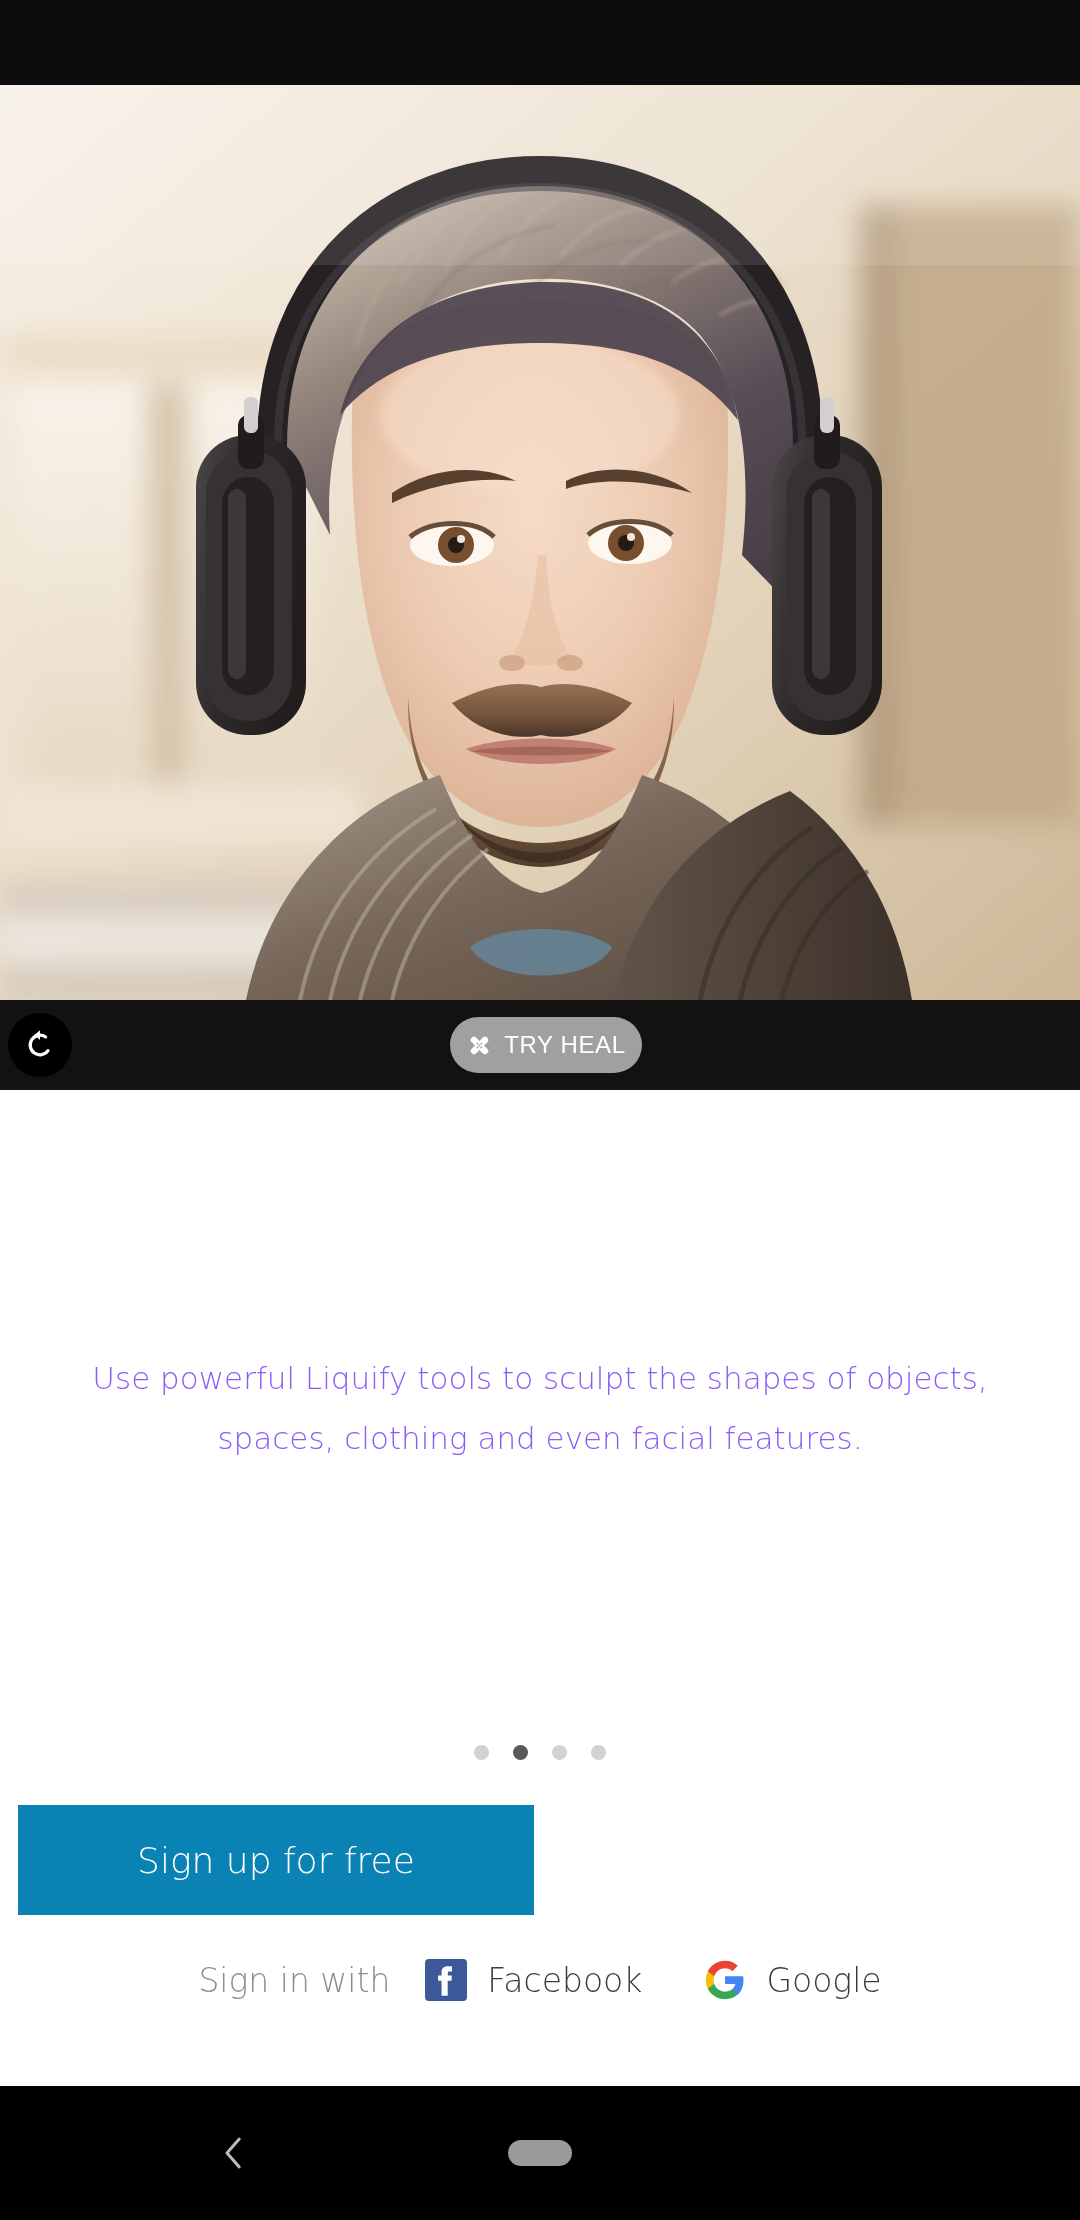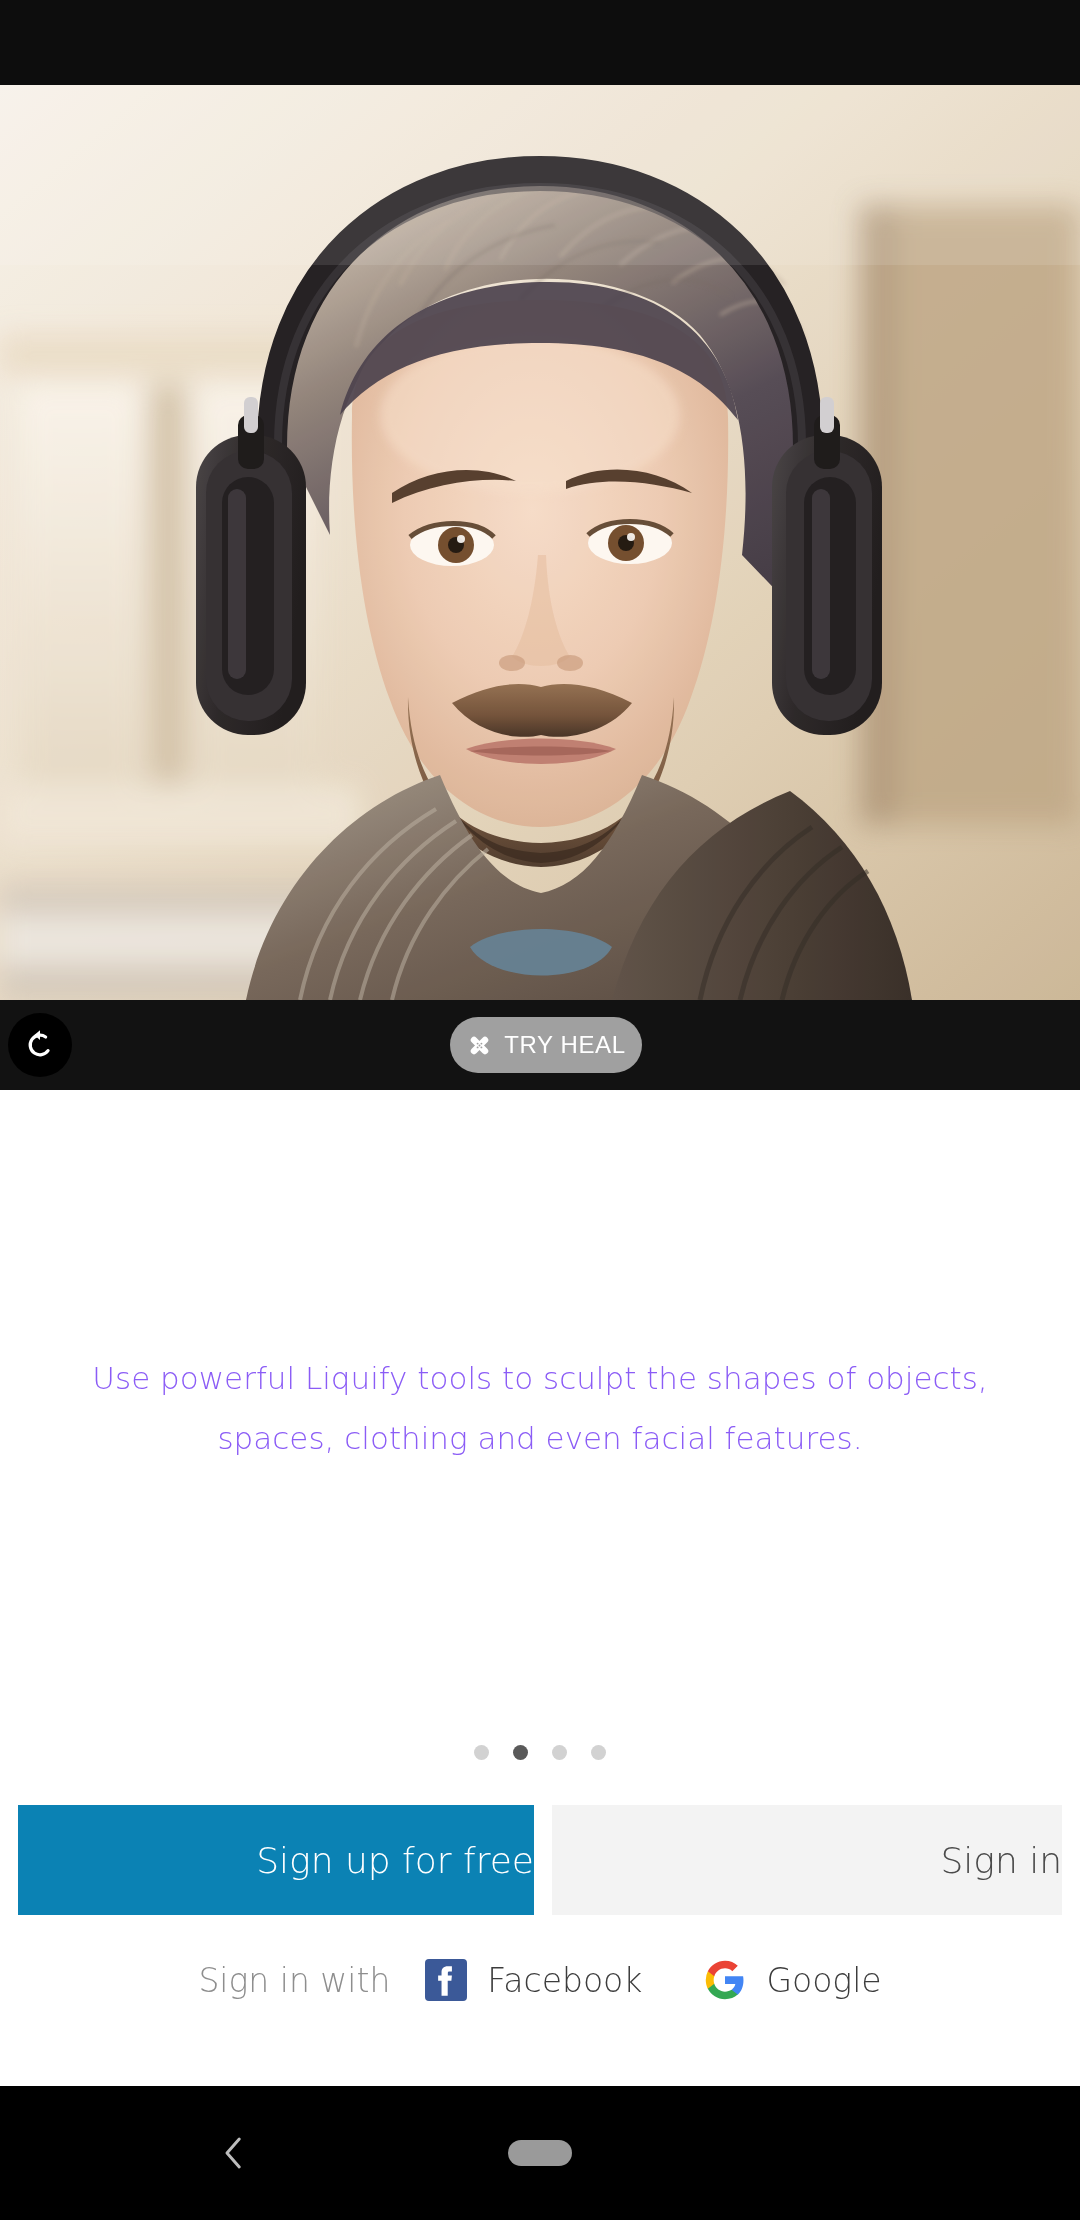--- a/index.html
+++ b/index.html
@@ -79,21 +79,21 @@
   .dot { width:15px; height:15px; border-radius:50%; background:#d2d2d2; }
   .dot.active { background:#5a5a5a; }
 
   
   .cta-row {
     position:absolute; left:0; top:715px; width:1080px; height:110px;
     display:flex;
   }
   .cta {
     height:110px;
-    display:flex; align-items:center; justify-content:flex-end;
+    display:flex; align-items:center; justify-content:center;
     font-size:36px; font-weight:300;
     font-family:"DejaVu Sans", sans-serif;
   }
   .cta-primary {
     width:516px; margin-left:18px;
     background:#0b82b4; color:#ffffff;
   }
   .cta-secondary {
     width:510px; margin-left:18px;
     background:#f3f3f3; color:#4a4a4a;
@@ -350,23 +350,20 @@
       <span class="dot"></span>
       <span class="dot active"></span>
       <span class="dot"></span>
       <span class="dot"></span>
     </div>
 
     <div class="cta-row">
       <div class="cta cta-primary">
         <span>Sign up for free</span>
       </div>
-      <div class="cta cta-secondary">
-        <span>Sign in</span>
-      </div>
     </div>
 
     <div class="social-row">
       <span class="social-label">Sign in with</span>
 
       <div class="social-btn">
         <svg class="fb-icon" viewBox="0 0 32 32">
           <rect x="0" y="0" width="32" height="32" rx="3" fill="#3b5998"></rect>
           <path d="M20.6 16.6h-3.3V28h-4.7V16.6H10v-4h2.6V10.2c0-2.9 1.4-4.7 4.9-4.7h3v4h-1.9c-1.1 0-1.2.4-1.2 1.3v1.8h3.1l-.4 4z" fill="#ffffff"></path>
         </svg>

